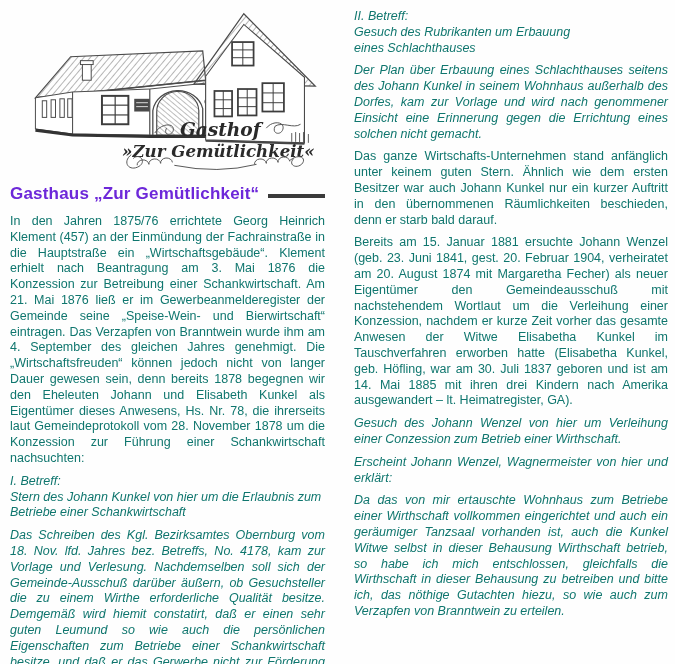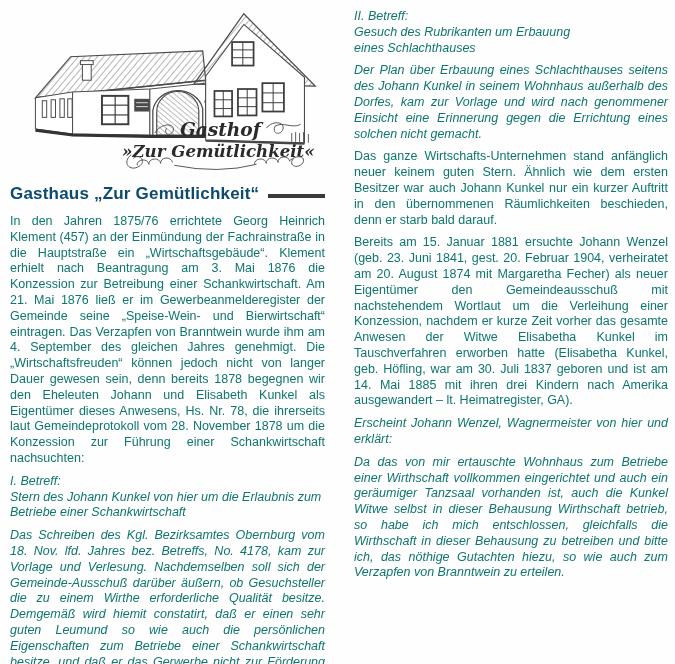--- a/index.html
+++ b/index.html
@@ -18,21 +18,21 @@
   .col{box-sizing:border-box;}
   .col-left{width:315px;flex:0 0 315px;}
   .col-right{width:314px;flex:0 0 314px;padding-top:3px;}
   .illustration{width:315px;height:168px;display:block;}
   .heading-row{
     display:flex;align-items:center;
     margin:10px 0 10px 0;
   }
   .heading{
     font-size:17px;font-weight:bold;letter-spacing:.2px;
-    color:#0c4a6e;white-space:nowrap;
+    color:#6d28d9;white-space:nowrap;
   }
   .heading-rule{
     width:80px;height:4px;background:#3a3a3a;margin-left:9px;margin-top:3px;
   }
   p.para{
     margin:0 0 7px 0;
     font-size:12.5px;
     line-height:15.8px;
     color:#0f766e;
     hyphens:auto;
@@ -172,20 +172,21 @@
     <p class="para it pre">I. Betreff:
 Stern des Johann Kunkel von hier um die Erlaubnis zum Betriebe einer Schankwirtschaft</p>
     <p class="para it just">Das Schreiben des Kgl. Bezirksamtes Obernburg vom 18. Nov. lfd. Jahres bez. Betreffs, No. 4178, kam zur Vorlage und Verlesung. Nachdemselben soll sich der Gemeinde-Ausschuß darüber äußern, ob Gesuchsteller die zu einem Wirthe erforderliche Qualität besitze. Demgemäß wird hiemit constatirt, daß er einen sehr guten Leumund so wie auch die persönlichen Eigenschaften zum Betriebe einer Schankwirtschaft besitze, und daß er das Gerwerbe nicht zur Förderung des verbotenen Spiels, der Helerei oder der Unsittlichkeit mißbrauchen werde.</p>
   </div>
 
   <div class="col col-right">
     <p class="para it pre">II. Betreff:
 Gesuch des Rubrikanten um Erbauung
 eines Schlachthauses</p>
     <p class="para it just">Der Plan über Erbauung eines Schlachthauses seitens des Johann Kunkel in seinem Wohnhaus außerhalb des Dorfes, kam zur Vorlage und wird nach genommener Einsicht eine Erinnerung gegen die Errichtung eines solchen nicht gemacht.</p>
-    <p class="para just">Das ganze Wirtschafts-Unternehmen stand anfänglich neuer keinem guten Stern. Ähnlich wie dem ersten Besitzer war auch Johann Kunkel nur ein kurzer Auftritt in den übernommenen Räumlichkeiten beschieden, denn er starb bald darauf.</p>
+    <p class="para just">Das ganze Wirtschafts-Unternehmen stand anfänglich unter keinem guten Stern. Ähnlich wie dem ersten Besitzer war auch Johann Kunkel nur ein kurzer Auftritt in den übernommenen Räumlichkeiten beschieden, denn er starb bald darauf.</p>
     <p class="para just">Bereits am 15. Januar 1881 ersuchte Johann Wenzel (geb. 23. Juni 1841, gest. 20. Februar 1904, verheiratet am 20. August 1874 mit Margaretha Fecher) als neuer Eigentümer den Gemeindeausschuß mit nachstehendem Wortlaut um die Verleihung einer Konzession, nachdem er kurze Zeit vorher das gesamte Anwesen der Witwe Elisabetha Kunkel im Tauschverfahren erworben hatte (Elisabetha Kunkel, geb. Höfling, war am 30. Juli 1837 geboren und ist am 14. Mai 1885 mit ihren drei Kindern nach Amerika ausgewandert – lt. Heimatregister, GA).</p>
+    <p class="para it just tight">Gesuch des Johann Wenzel von hier um Verleihung einer Conzession zum Betrieb einer Wirthschaft.</p>
     <p class="para it just tight">Erscheint Johann Wenzel, Wagnermeister von hier und erklärt:</p>
     <p class="para it just">Da das von mir ertauschte Wohnhaus zum Betriebe einer Wirthschaft vollkommen eingerichtet und auch ein geräumiger Tanzsaal vorhanden ist, auch die Kunkel Witwe selbst in dieser Behausung Wirthschaft betrieb, so habe ich mich entschlossen, gleichfalls die Wirthschaft in dieser Behausung zu betreiben und bitte ich, das nöthige Gutachten hiezu, so wie auch zum Verzapfen von Branntwein zu erteilen.</p>
 
   </div>
 
 </div>
 
 </body></html>

